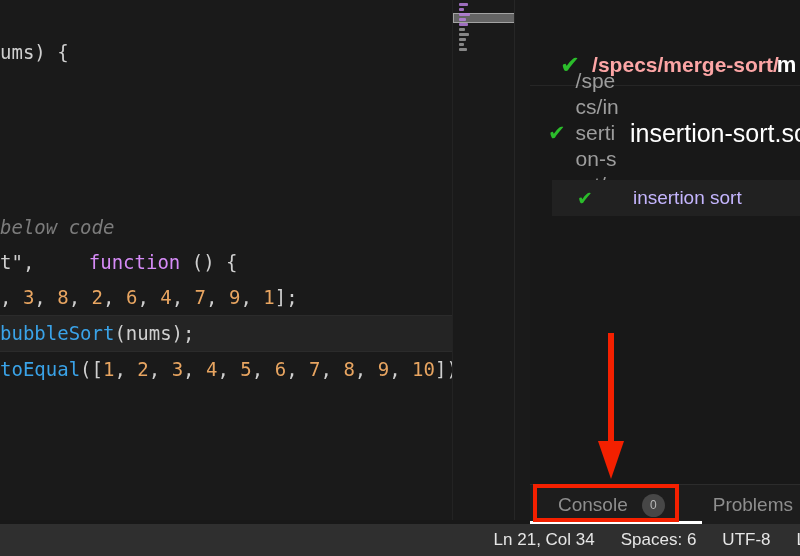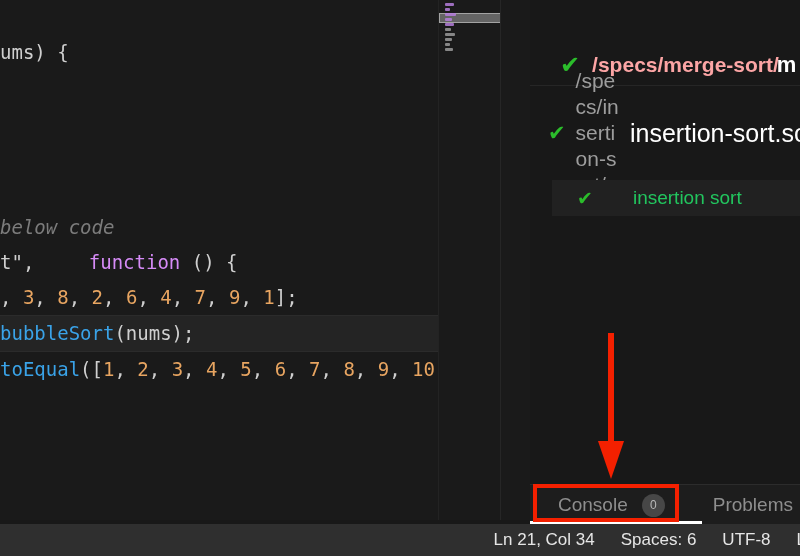--- a/index.html
+++ b/index.html
@@ -22,20 +22,21 @@
   }
 
   
   .editor {
     position: absolute;
     left: 0; top: 0;
     width: 530px;
     height: 520px;
     background: #1a1a1a;
     overflow: hidden;
+    padding-left: 14px;
   }
   .code-area {
     position: absolute;
     left: 0; top: 0;
     width: 500px;
     height: 520px;
     font-family: "DejaVu Sans Mono", "Liberation Mono", monospace;
     font-size: 19px;
     line-height: 35px;
     white-space: pre;
@@ -171,21 +172,21 @@
     left: 552px; top: 180px;
     width: 260px;
     height: 36px;
     background: #212121;
     display: flex;
     align-items: center;
     box-sizing: border-box;
   }
   .test-case .check { margin-left: 25px; margin-right: 40px; font-size: 19px; }
   .test-case-label {
-    color: #22c55e;
+    color: #c4b5fd;
     font-size: 19px;
     white-space: nowrap;
   }
 
   
   .tabbar {
     position: absolute;
     left: 530px; top: 484px;
     width: 270px;
     height: 40px;

